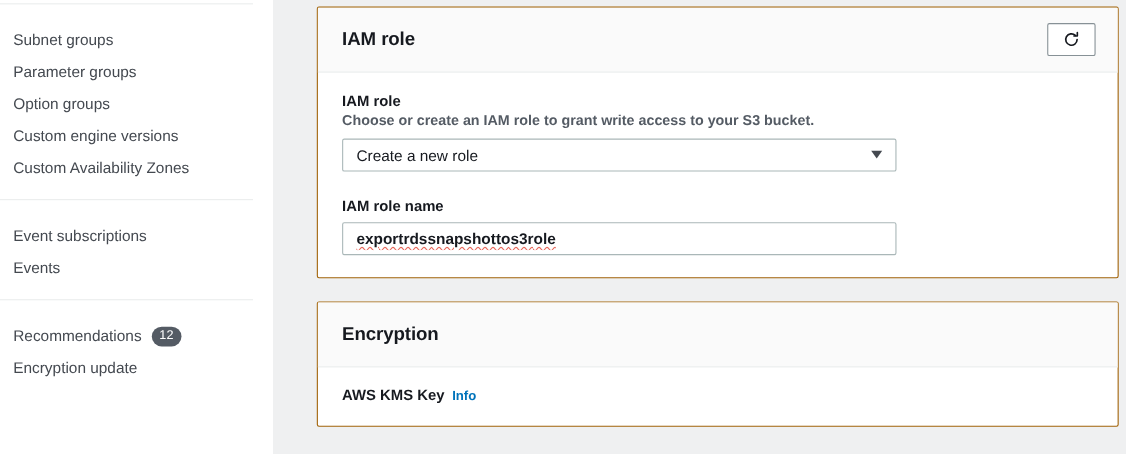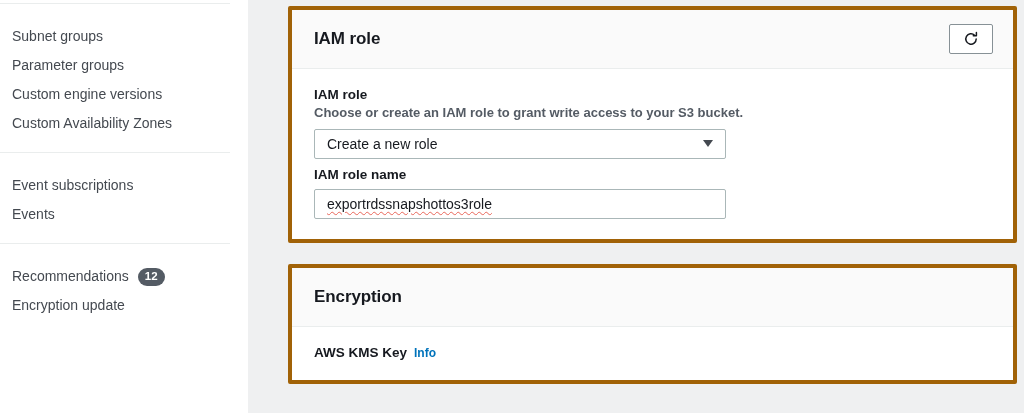--- a/index.html
+++ b/index.html
@@ -56,42 +56,42 @@
     display: inline-flex;
     align-items: center;
     justify-content: center;
     min-width: 25px;
     height: 18px;
     padding: 0 7px;
     border-radius: 9px;
     background: #545b64;
     color: #ffffff;
     font-size: 11.5px;
-    font-weight: bold;
+    font-weight: normal;
     letter-spacing: .2px;
   }
 
   .side-divider {
     height: 1px;
     background: #eaeded;
     margin: 4px 18px 4px 0;
   }
 
   
   #main {
     flex: 1 1 auto;
     height: 413px;
     background: #eff0f1;
     padding: 6px 8px 0 40px;
     overflow: hidden;
   }
 
   .card {
     background: #ffffff;
-    border: 4px solid #a16207;
+    border: 1px solid #a16207;
     border-radius: 2px;
     width: 729px;
   }
 
   .card + .card { margin-top: 21px; }
 
   .card-header {
     background: #fafafa;
     border-bottom: 1px solid #eaeded;
     padding: 14px 20px 14px 22px;
@@ -116,21 +116,21 @@
     background: #ffffff;
     display: inline-flex;
     align-items: center;
     justify-content: center;
     cursor: pointer;
   }
   .icon-btn svg { display: block; }
 
   .card-body { padding: 18px 22px 20px 22px; }
 
-  .field + .field { margin-top: 8px; }
+  .field + .field { margin-top: 24px; }
 
   .field-label {
     font-size: 13.5px;
     font-weight: bold;
     color: #16191f;
     display: flex;
     align-items: baseline;
     gap: 7px;
   }
 
@@ -145,21 +145,21 @@
   .field-desc {
     font-size: 13px;
     color: #545b64;
     margin-top: 2px;
     line-height: 1.35;
     font-weight: bold;
   }
 
   .control {
     margin-top: 7px;
-    width: 412px;
+    width: 504px;
     height: 30px;
     border: 1px solid #aab7b8;
     border-radius: 2px;
     background: #ffffff;
     display: flex;
     align-items: center;
     padding: 0 10px 0 12px;
     font-size: 14px;
     color: #16191f;
     position: relative;
@@ -176,34 +176,38 @@
     border-top: 7px solid #444950;
     margin-right: 2px;
   }
 
   .spellcheck {
     text-decoration: underline;
     text-decoration-style: wavy;
     text-decoration-color: #e8675a;
     text-decoration-thickness: 1px;
     text-underline-offset: 2px;
+    font-weight: bold;
   }
 </style>
 </head>
 <body>
 
 <nav id="sidebar">
   <div class="side-top-rule"></div>
 
   <div class="nav-group g1">
     <div class="nav-item">
       <span class="nav-label">Subnet groups</span>
     </div>
     <div class="nav-item">
       <span class="nav-label">Parameter groups</span>
+    </div>
+    <div class="nav-item">
+      <span class="nav-label">Option groups</span>
     </div>
     <div class="nav-item">
       <span class="nav-label">Custom engine versions</span>
     </div>
     <div class="nav-item">
       <span class="nav-label">Custom Availability Zones</span>
     </div>
   </div>
 
   <div class="side-divider"></div>

